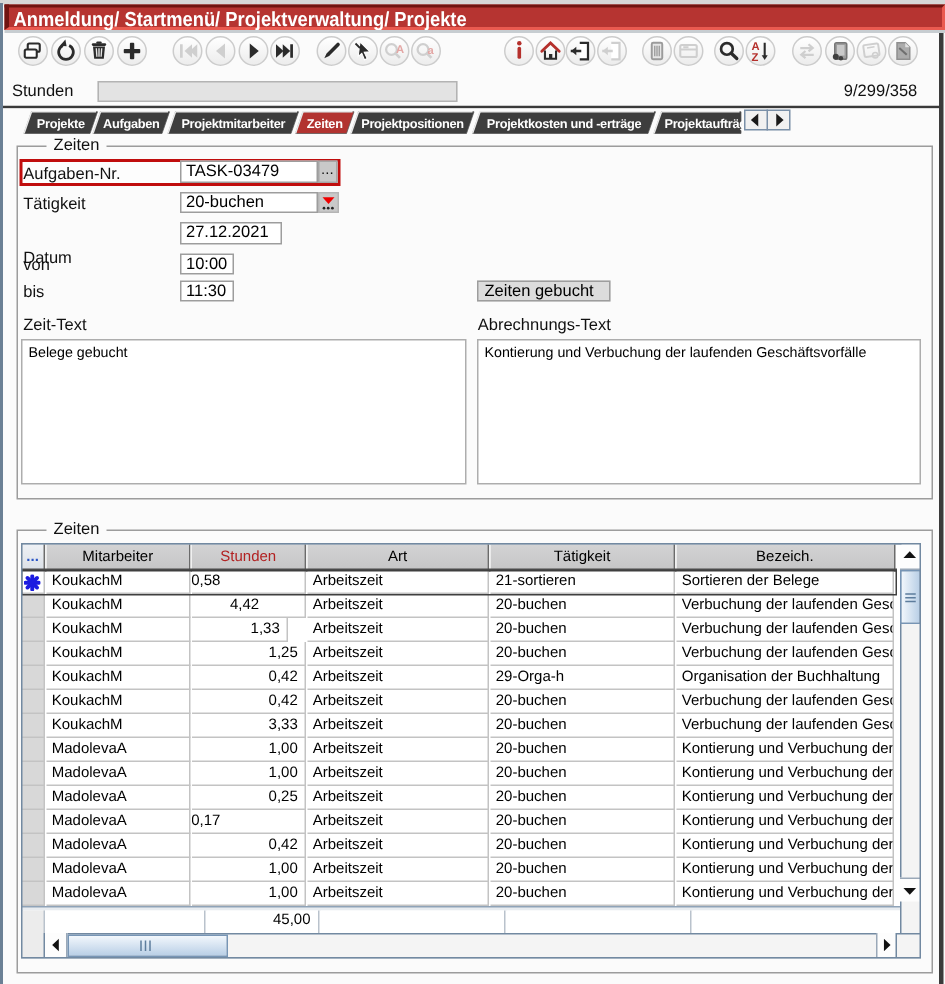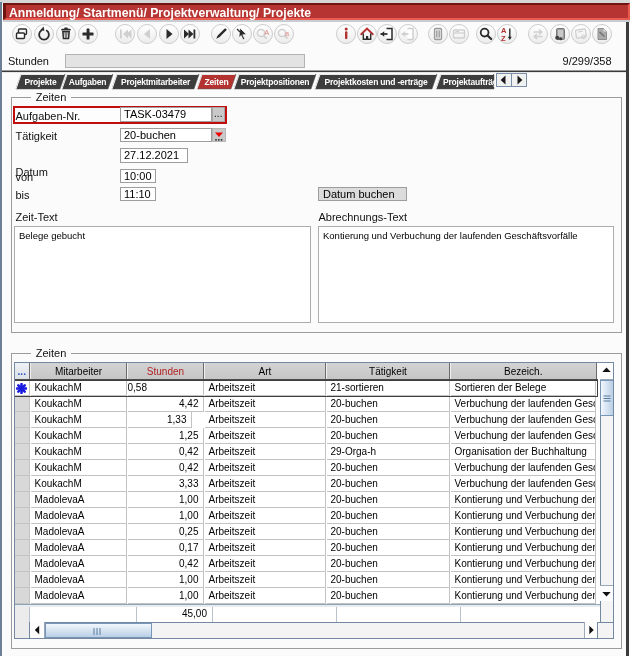--- a/index.html
+++ b/index.html
@@ -247,22 +247,22 @@
       <circle cx="3" cy="9.8" r="0.9" fill="#222"></circle>
       <circle cx="5.8" cy="9.8" r="0.9" fill="#222"></circle>
       <circle cx="8.6" cy="9.8" r="0.9" fill="#222"></circle>
     </svg>
 </div>
 <div class="lbl" style="left:15.5px;top:166px">Datum</div>
 <div class="fld" style="left:120px;top:148px;width:67.5px;height:14.5px">27.12.2021</div>
 <div class="lbl" style="left:15.5px;top:171px">von</div>
 <div class="fld" style="left:120px;top:169px;width:36px;height:14px">10:00</div>
 <div class="lbl" style="left:15.5px;top:189px">bis</div>
-<div class="fld" style="left:120px;top:186.5px;width:36px;height:14px">11:10</div>
-<div class="abs" style="left:318px;top:186.5px;width:89px;height:14.5px;background:#dcdcdc;border:1px solid #9d9d9d;font-size:11px;line-height:12.5px;padding-left:4px;color:#000">Datum buchen</div>
+<div class="fld" style="left:120px;top:186.5px;width:36px;height:14px">11:30</div>
+<div class="abs" style="left:318px;top:186.5px;width:89px;height:14.5px;background:#dcdcdc;border:1px solid #9d9d9d;font-size:11px;line-height:12.5px;padding-left:4px;color:#000">Zeiten gebucht</div>
 <div class="lbl" style="left:15.5px;top:211px">Zeit-Text</div>
 <div class="lbl" style="left:318.5px;top:211px">Abrechnungs-Text</div>
 <div class="abs" style="left:14px;top:225.5px;width:297px;height:97px;background:#fff;border:1px solid #adadad;font-size:9.5px;color:#000;padding:3px 0 0 4px">Belege gebucht</div>
 <div class="abs" style="left:318px;top:225.5px;width:296px;height:97px;background:#fff;border:1px solid #adadad;font-size:9.5px;color:#000;padding:3px 0 0 4px">Kontierung und Verbuchung der laufenden Geschäftsvorfälle</div>
 
 <div class="abs" style="left:11px;top:352.5px;width:611px;height:296px;border:1px solid #9c9c9c"></div>
 <div class="abs" style="left:31px;top:347px;width:40px;height:12px;background:#fbfbfb;text-align:center;font-size:11px;color:#111">Zeiten</div>
 
 <div class="abs" style="left:13.5px;top:361.5px;width:600.5px;height:277.5px;border:1px solid #7289a1;background:#fff"></div>
 
@@ -284,21 +284,21 @@
       </g>
     </svg>
   </div>
 <div class="gcell" style="left:30.5px;top:380.0px;width:96.0px;padding-left:4px">KoukachM</div>
 <div class="gcell" style="left:127.5px;top:380.0px;width:76.0px;text-align:left;padding-right:4px">0,58</div>
 <div class="gcell" style="left:204.5px;top:380.0px;width:121.0px;padding-left:4px">Arbeitszeit</div>
 <div class="gcell" style="left:326.5px;top:380.0px;width:123.0px;padding-left:4px">21-sortieren</div>
 <div class="gcell" style="left:450.5px;top:380.0px;width:145.5px;padding-left:4px">Sortieren der Belege</div>
 <div class="gcell gut" style="left:14px;top:396.0px;width:15.5px;background:#d8d8d8"></div>
 <div class="gcell" style="left:30.5px;top:396.0px;width:96.0px;padding-left:4px">KoukachM</div>
-<div class="gcell" style="left:127.5px;top:396.0px;width:76.0px;text-align:right;padding-right:4px">4,42</div>
+<div class="gcell" style="left:127.5px;top:396.0px;width:76.0px;text-align:center;padding-right:4px">4,42</div>
 <div class="gcell" style="left:204.5px;top:396.0px;width:121.0px;padding-left:4px">Arbeitszeit</div>
 <div class="gcell" style="left:326.5px;top:396.0px;width:123.0px;padding-left:4px">20-buchen</div>
 <div class="gcell" style="left:450.5px;top:396.0px;width:145.5px;padding-left:4px">Verbuchung der laufenden Geschäftsvorfälle</div>
 <div class="gcell gut" style="left:14px;top:412.0px;width:15.5px;background:#d8d8d8"></div>
 <div class="gcell" style="left:30.5px;top:412.0px;width:96.0px;padding-left:4px">KoukachM</div>
 <div class="gcell" style="left:127.5px;top:412.0px;width:64px;text-align:right;padding-right:4px">1,33</div>
 <div class="gcell" style="left:204.5px;top:412.0px;width:121.0px;padding-left:4px">Arbeitszeit</div>
 <div class="gcell" style="left:326.5px;top:412.0px;width:123.0px;padding-left:4px">20-buchen</div>
 <div class="gcell" style="left:450.5px;top:412.0px;width:145.5px;padding-left:4px">Verbuchung der laufenden Geschäftsvorfälle</div>
 <div class="gcell gut" style="left:14px;top:428.0px;width:15.5px;background:#d8d8d8"></div>
@@ -338,21 +338,21 @@
 <div class="gcell" style="left:326.5px;top:508.0px;width:123.0px;padding-left:4px">20-buchen</div>
 <div class="gcell" style="left:450.5px;top:508.0px;width:145.5px;padding-left:4px">Kontierung und Verbuchung der laufenden Geschäftsvorfälle</div>
 <div class="gcell gut" style="left:14px;top:524.0px;width:15.5px;background:#d8d8d8"></div>
 <div class="gcell" style="left:30.5px;top:524.0px;width:96.0px;padding-left:4px">MadolevaA</div>
 <div class="gcell" style="left:127.5px;top:524.0px;width:76.0px;text-align:right;padding-right:4px">0,25</div>
 <div class="gcell" style="left:204.5px;top:524.0px;width:121.0px;padding-left:4px">Arbeitszeit</div>
 <div class="gcell" style="left:326.5px;top:524.0px;width:123.0px;padding-left:4px">20-buchen</div>
 <div class="gcell" style="left:450.5px;top:524.0px;width:145.5px;padding-left:4px">Kontierung und Verbuchung der laufenden Geschäftsvorfälle</div>
 <div class="gcell gut" style="left:14px;top:540.0px;width:15.5px;background:#d8d8d8"></div>
 <div class="gcell" style="left:30.5px;top:540.0px;width:96.0px;padding-left:4px">MadolevaA</div>
-<div class="gcell" style="left:127.5px;top:540.0px;width:76.0px;text-align:right;padding-right:4px">0,17</div>
+<div class="gcell" style="left:127.5px;top:540.0px;width:76.0px;padding-right:4px">0,17</div>
 <div class="gcell" style="left:204.5px;top:540.0px;width:121.0px;padding-left:4px">Arbeitszeit</div>
 <div class="gcell" style="left:326.5px;top:540.0px;width:123.0px;padding-left:4px">20-buchen</div>
 <div class="gcell" style="left:450.5px;top:540.0px;width:145.5px;padding-left:4px">Kontierung und Verbuchung der laufenden Geschäftsvorfälle</div>
 <div class="gcell gut" style="left:14px;top:556.0px;width:15.5px;background:#d8d8d8"></div>
 <div class="gcell" style="left:30.5px;top:556.0px;width:96.0px;padding-left:4px">MadolevaA</div>
 <div class="gcell" style="left:127.5px;top:556.0px;width:76.0px;text-align:right;padding-right:4px">0,42</div>
 <div class="gcell" style="left:204.5px;top:556.0px;width:121.0px;padding-left:4px">Arbeitszeit</div>
 <div class="gcell" style="left:326.5px;top:556.0px;width:123.0px;padding-left:4px">20-buchen</div>
 <div class="gcell" style="left:450.5px;top:556.0px;width:145.5px;padding-left:4px">Kontierung und Verbuchung der laufenden Geschäftsvorfälle</div>
 <div class="gcell gut" style="left:14px;top:572.0px;width:15.5px;background:#d8d8d8"></div>

